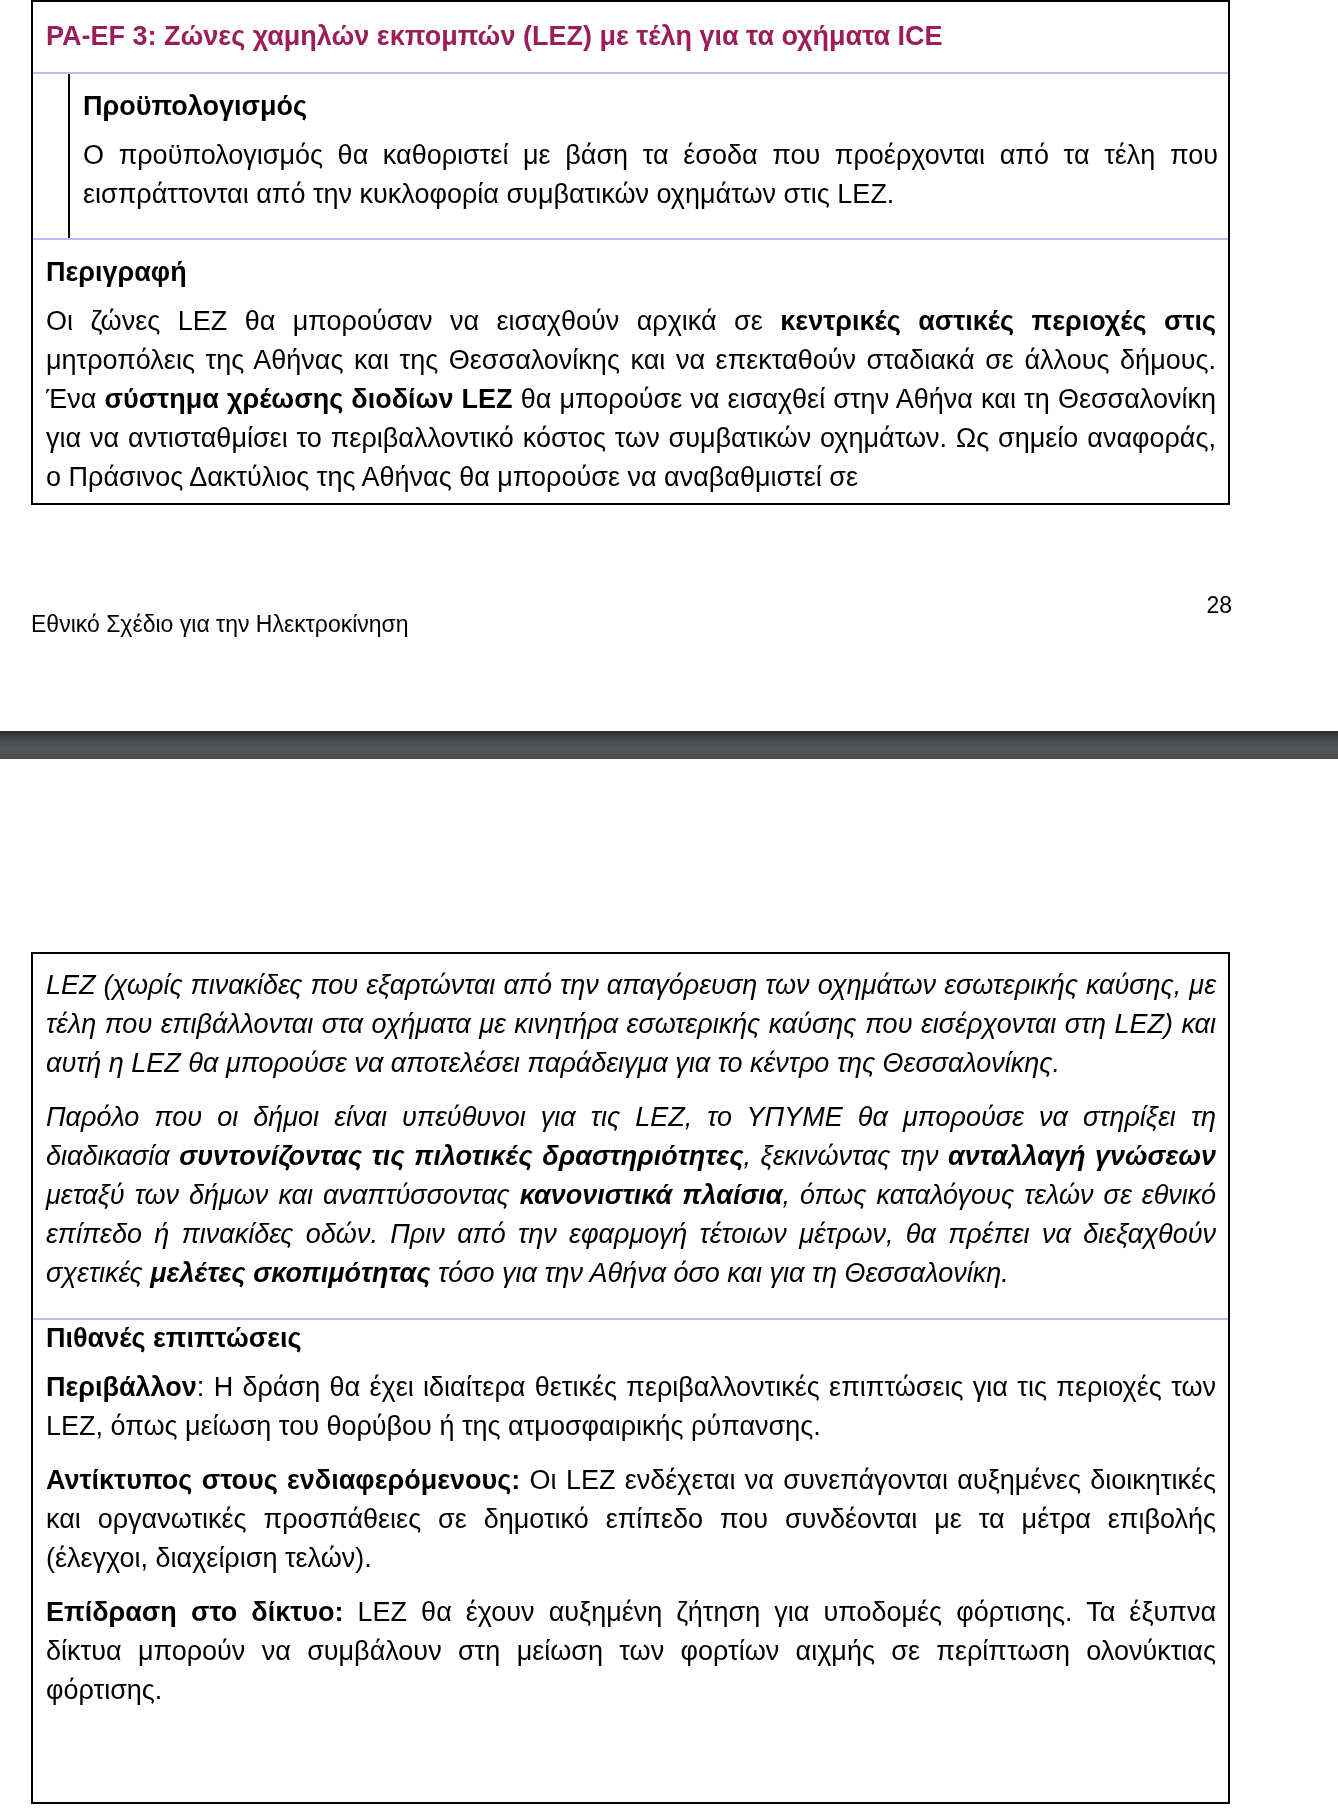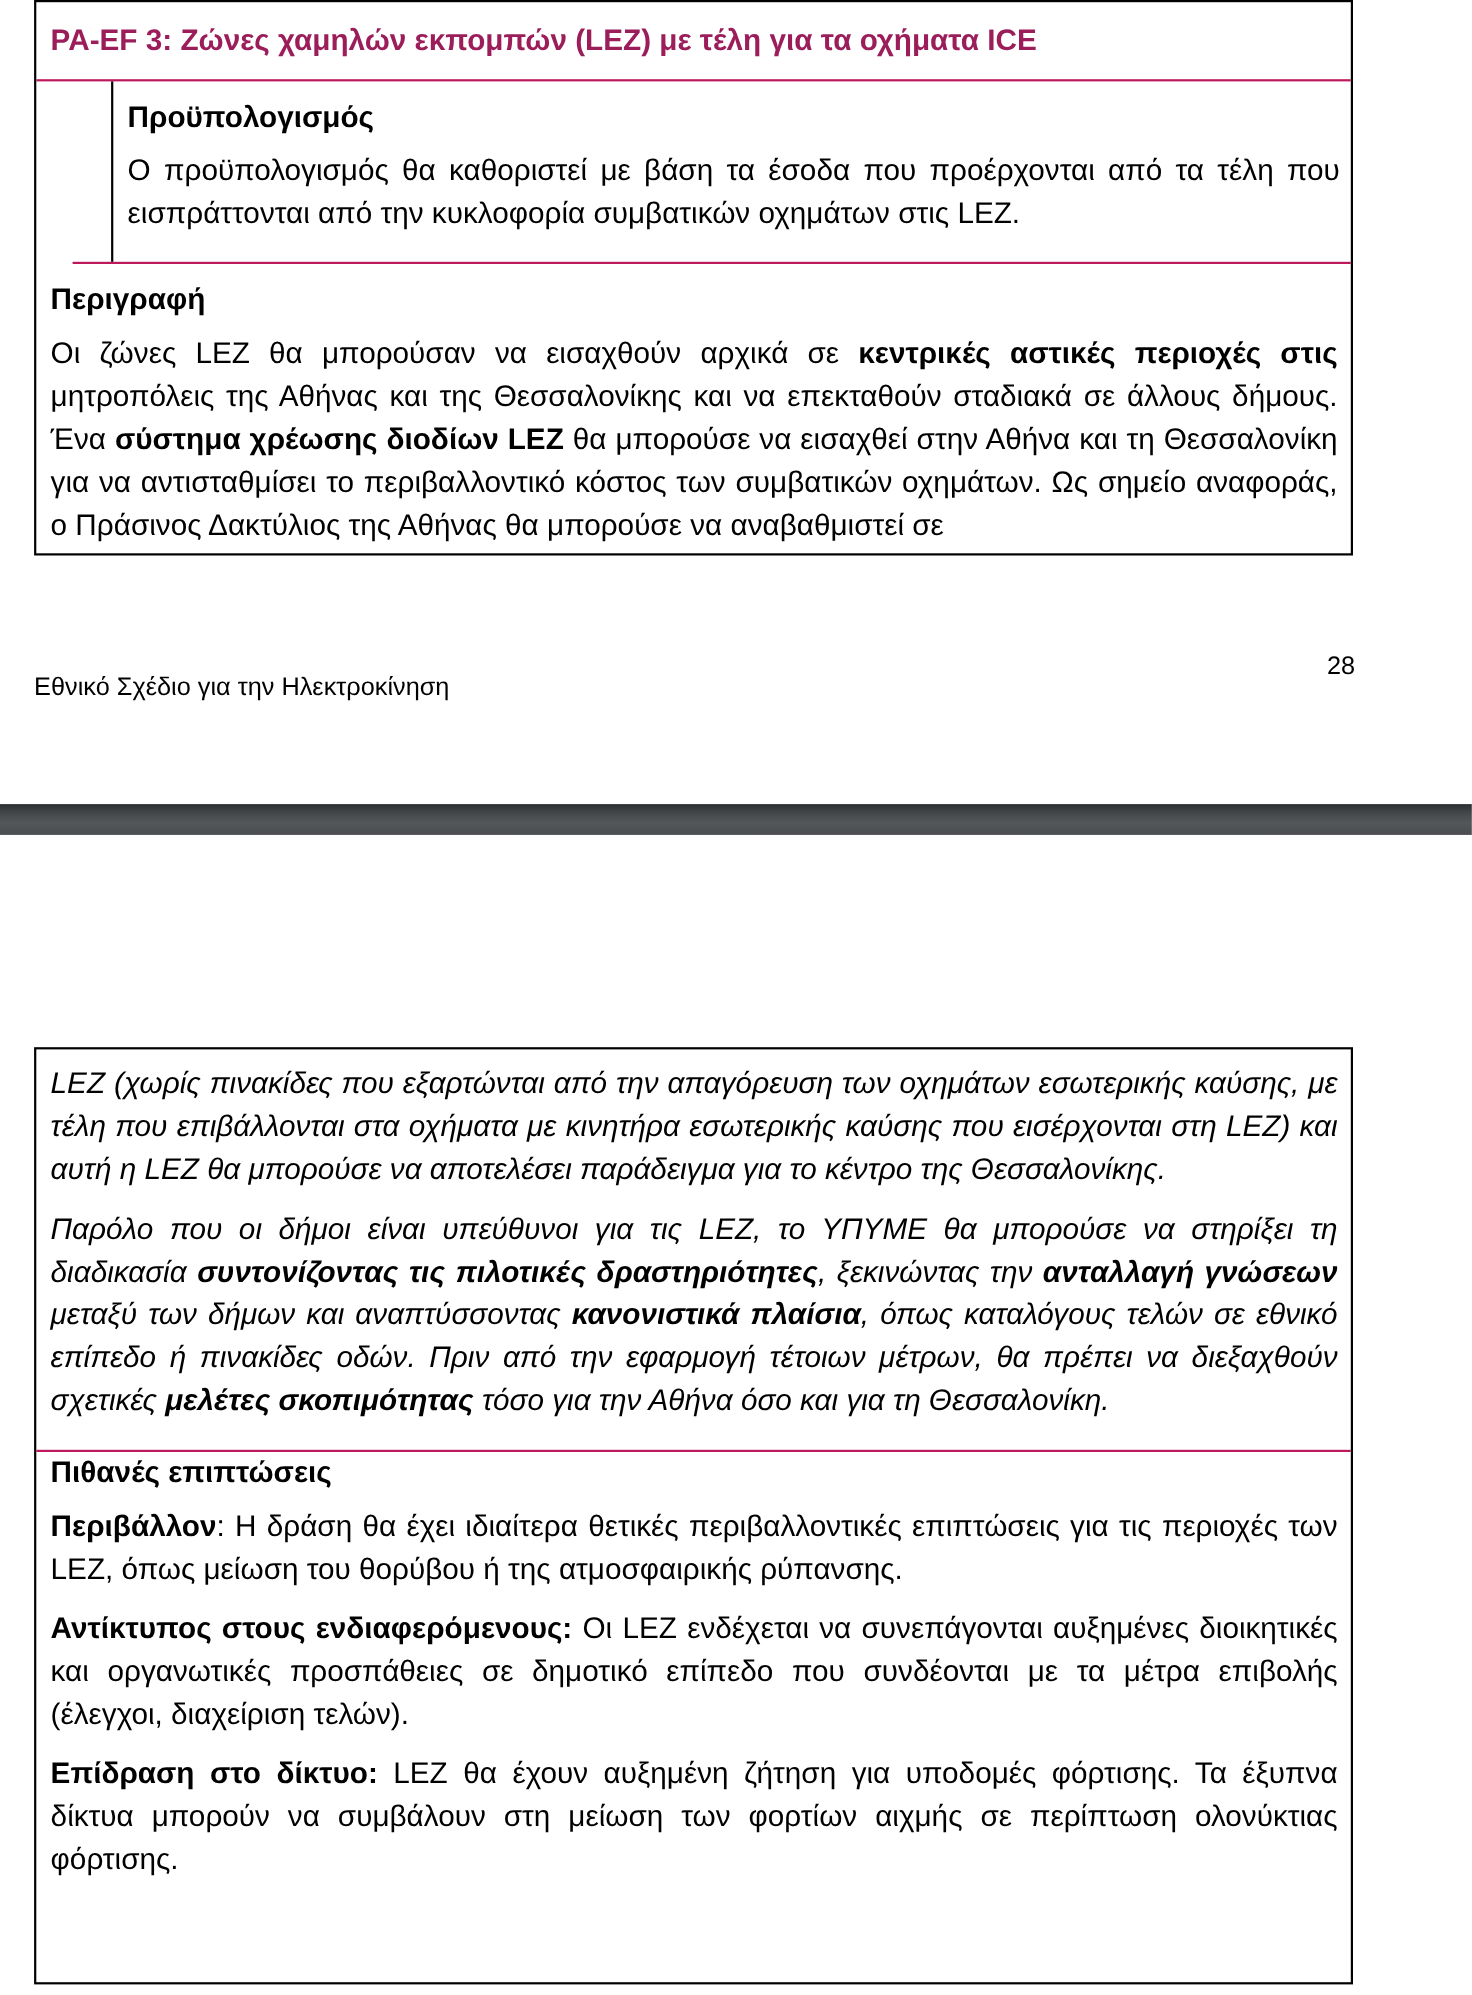--- a/index.html
+++ b/index.html
@@ -7,28 +7,28 @@
     width: 1338px; height: 1814px; position: relative; overflow: hidden;
     background: #ffffff;
     font-family: "Liberation Sans", sans-serif;
     color: #000;
   }
   .tbl {
     position: absolute; left: 31px; width: 1199px;
     border: 2px solid #000; box-sizing: border-box;
   }
   #table1 { top: 0px; height: 505px; border-top: 2px solid #000; }
-  .row { border-bottom: 2px solid #be185d; box-sizing: border-box; position: relative; }
+  .row { border-bottom: 2px solid #c4b5fd; box-sizing: border-box; position: relative; }
   .row:last-child { border-bottom: none; }
   .title-row { height: 72px; padding: 16px 12px 0 13px; }
   .title {
     color: #9b1d5a; font-weight: bold; font-size: 27px; letter-spacing: 0px;
     margin: 0; line-height: 36px;
   }
-  .budget-row { height: 166px; display: flex; margin-left: 33px; }
+  .budget-row { height: 166px; display: flex; }
   .budget-indent { width: 37px; border-right: 2px solid #000; box-sizing: border-box; flex: none; }
   .budget-body { padding: 14px 10px 0 13px; flex: 1; }
   .section-head { font-weight: bold; font-size: 27px; line-height: 36px; margin: 0 0 12px 0; }
   .para { font-size: 27px; line-height: 39px; margin: 0; text-align: justify; }
   .para + .para { margin-top: 15px; }
   .desc-row { padding: 14px 12px 12px 13px; height: 342px; box-sizing: border-box; }
   b { font-weight: bold; }
 
   .page-num {
     position: absolute; top: 592px; right: 106px; font-size: 23px;

